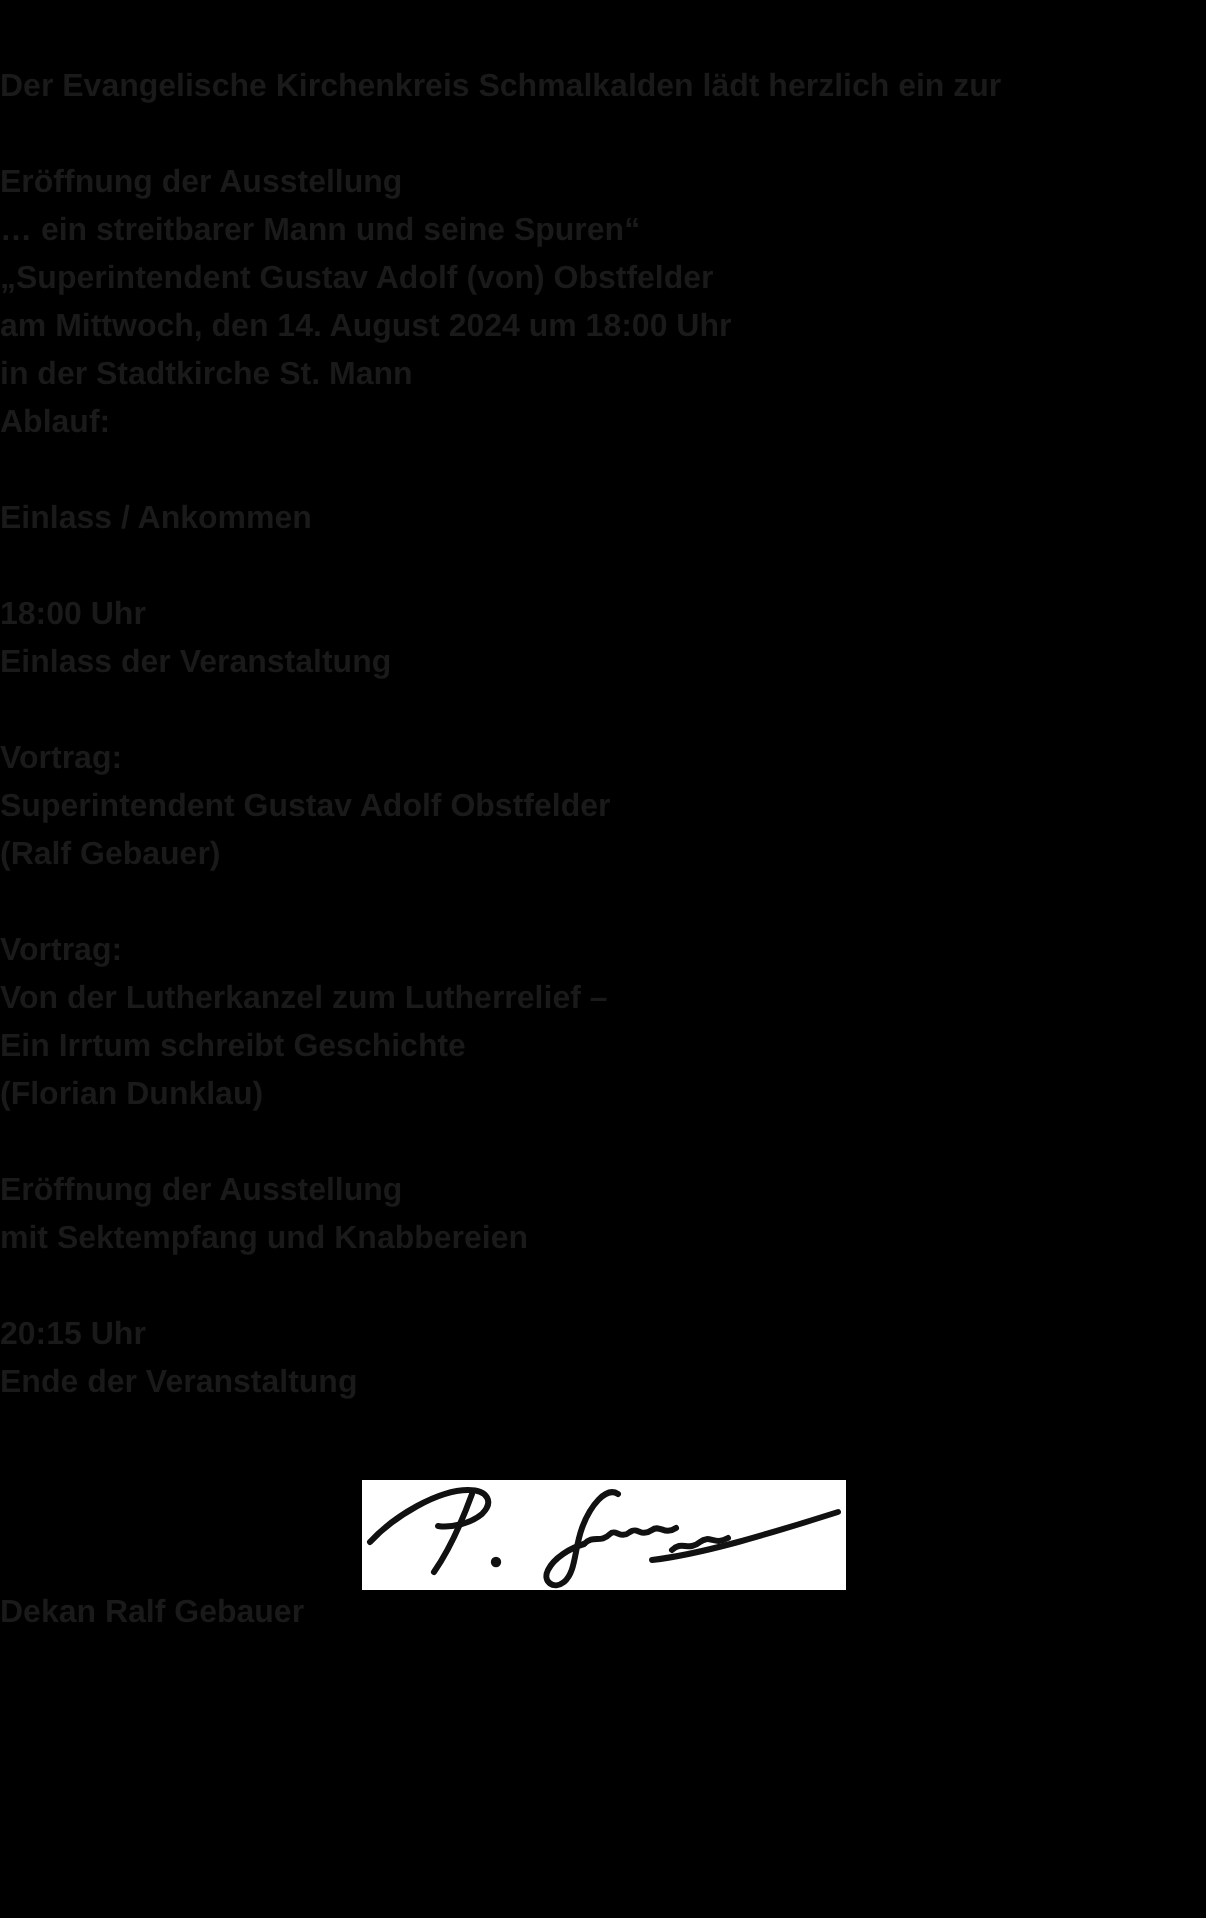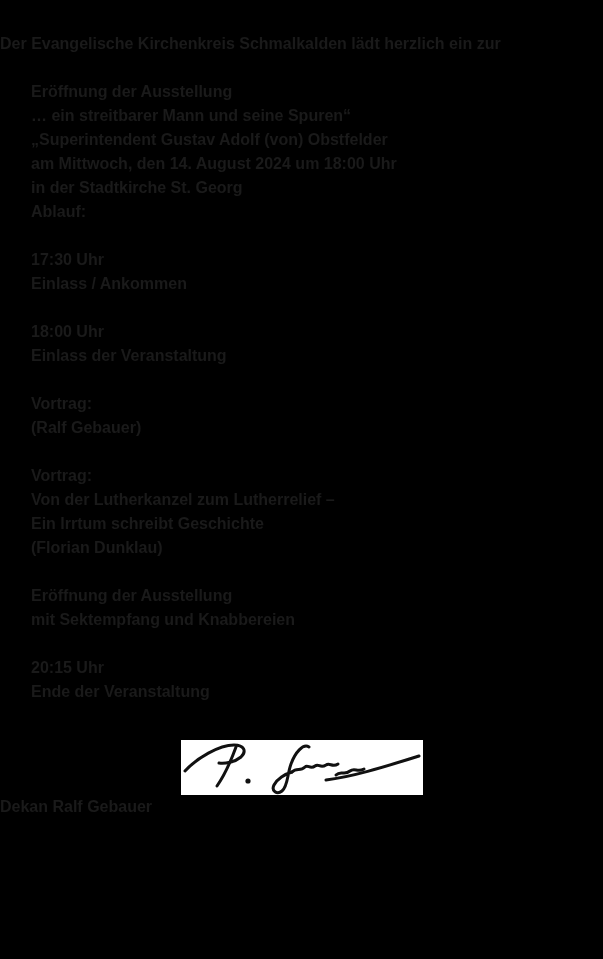--- a/index.html
+++ b/index.html
@@ -17,21 +17,21 @@
     overflow:hidden;
     font-family:"Liberation Sans","DejaVu Sans",sans-serif;
     font-weight:700;
     font-size:16px;
     line-height:24px;
     color:var(--text);
     text-align:left;
   }
   .doc{padding-top:32px;}
   .doc p{margin:0;}
-  .block{margin-top:24px;padding-left:31px;}
+  .block{margin-top:24px;}
   .sig-box{
     width:242px;
     height:55px;
     margin:36px auto 0 auto;
     background:var(--sig-bg);
     display:flex;
     align-items:center;
     justify-content:center;
   }
   .sig-box svg{display:block;width:242px;height:55px;}
@@ -43,37 +43,37 @@
 <div class="page">
   <main class="doc">
 
     <p class="line">Der Evangelische Kirchenkreis Schmalkalden lädt herzlich ein zur</p>
 
     <section class="block">
       <p class="line">Eröffnung der Ausstellung</p>
       <p class="line">… ein streitbarer Mann und seine Spuren“</p>
       <p class="line">„Superintendent Gustav Adolf (von) Obstfelder</p>
       <p class="line">am Mittwoch, den 14. August 2024 um 18:00 Uhr</p>
-      <p class="line">in der Stadtkirche St. Georg</p>
+      <p class="line">in der Stadtkirche St. Mann</p>
     </section>
 
     <p class="block">Ablauf:</p>
 
     <section class="block">
-      <p class="line">17:30 Uhr</p>
       <p class="line">Einlass / Ankommen</p>
     </section>
 
     <section class="block">
       <p class="line">18:00 Uhr</p>
       <p class="line">Einlass der Veranstaltung</p>
     </section>
 
     <section class="block">
       <p class="line">Vortrag:</p>
+      <p class="line">Superintendent Gustav Adolf Obstfelder</p>
       <p class="line">(Ralf Gebauer)</p>
     </section>
 
     <section class="block">
       <p class="line">Vortrag:</p>
       <p class="line">Von der Lutherkanzel zum Lutherrelief –</p>
       <p class="line">Ein Irrtum schreibt Geschichte</p>
       <p class="line">(Florian Dunklau)</p>
     </section>
 

